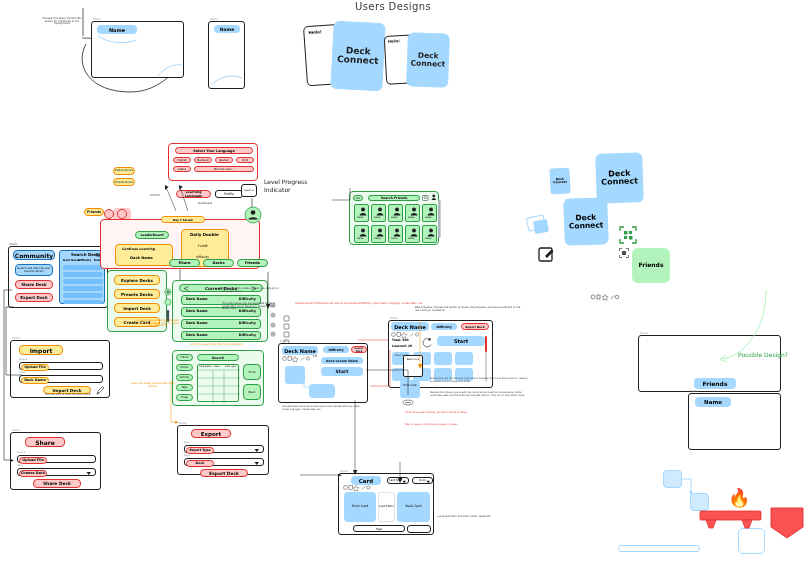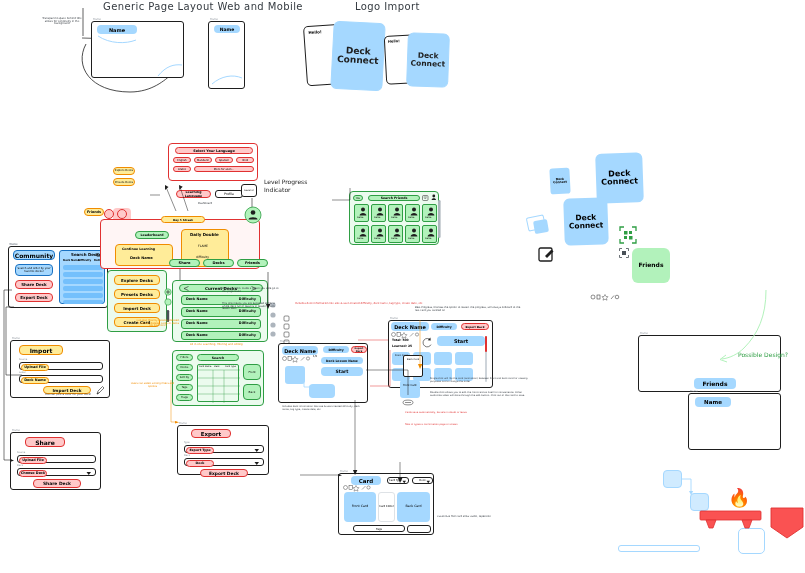--- a/index.html
+++ b/index.html
@@ -29,22 +29,21 @@
   .note-green{color:#2f9e44;}
   .note-dark{color:#343a40;}
   svg{overflow:visible;}
   .flame{font-size:18px;line-height:1;}
 </style>
 </head>
 <body>
 
 <div id="canvas">
 
-  <div class="txt title" style="left:103px;top:2px;font-size:10px;">Generic Page Layout Web and Mobile</div>
-  <div class="txt title" style="left:355px;top:2px;font-size:10px;">Logo Import</div>
+  <div class="txt title" style="left:355px;top:2px;font-size:10px;">Users Designs</div>
 
   <svg class="n" style="left:60px;top:8px;width:130px;height:95px;">
     <path d="M23,0 L23,28" stroke="#1e1e1e" stroke-width="0.7" fill="none"></path>
     <path d="M22,30 L88,32" stroke="#1e1e1e" stroke-width="0.7" fill="none"></path>
     <path d="M86,30 l4,2 l-4,2 z" fill="#1e1e1e"></path>
     <path d="M26,36 C14,58 30,84 70,84 C92,84 105,72 112,66" stroke="#1e1e1e" stroke-width="0.8" fill="none"></path>
     <path d="M110,63 l5,4 l-6,2 z" fill="#1e1e1e"></path>
   </svg>
   <div class="txt tiny note-dark" style="left:42px;top:18px;width:40px;white-space:normal;text-align:center;font-size:2.6px;">Transparent space behind title allows for continuity in the background</div>
 

